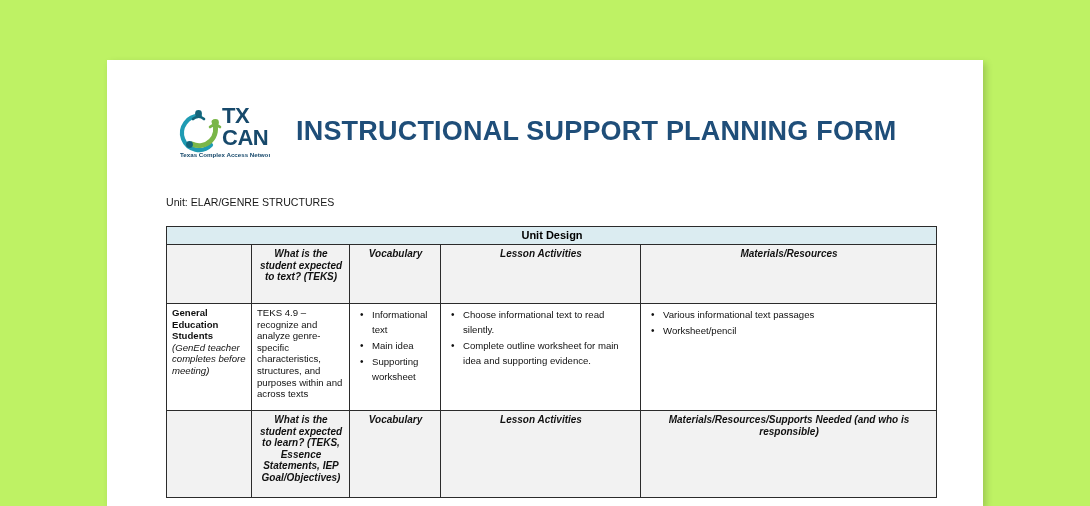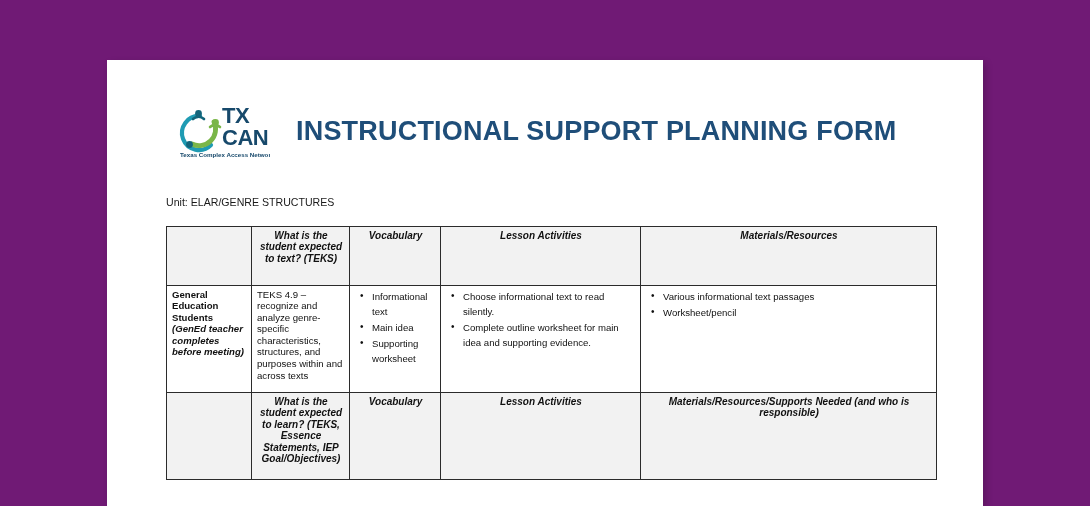--- a/index.html
+++ b/index.html
@@ -11,21 +11,21 @@
     height: 506px;
     overflow: hidden;
     background: #a4d7e1;
     font-family: "Liberation Sans", sans-serif;
   }
 
   #screen {
     position: relative;
     width: 1090px;
     height: 506px;
-    background: #701a75;
+    background: #bef264;
   }
 
   
   #page {
     position: absolute;
     left: 107px;
     top: 60px;
     width: 876px;
     height: 446px;
     background: #ffffff;
@@ -109,21 +109,21 @@
     padding-top: 5px;
     line-height: 12px;
   }
   td.hdr.blank { background: #f2f2f2; }
 
   td.rowlabel {
     font-weight: bold;
     background: #ffffff;
   }
   td.rowlabel .note {
-    font-weight: bold;
+    font-weight: normal;
     font-style: italic;
   }
 
   ul.bl {
     margin: 0;
     padding-left: 17px;
     list-style: none;
   }
   ul.bl li {
     position: relative;
@@ -190,20 +190,23 @@
       <table class="plan">
         <colgroup>
           <col class="c1">
             <col class="c2">
             <col class="c3">
             <col class="c4">
             <col class="c5">
         </colgroup>
         <tbody>
 
+          <tr>
+            <td class="band" colspan="5">Unit Design</td>
+          </tr>
 
           <tr>
             <td class="hdr blank h-tall-1"></td>
             <td class="hdr h-tall-1">What is the student expected to text? (TEKS)</td>
             <td class="hdr h-tall-1">Vocabulary</td>
             <td class="hdr h-tall-1">Lesson Activities</td>
             <td class="hdr h-tall-1">Materials/Resources</td>
           </tr>
 
           <tr class="body-row-1">

